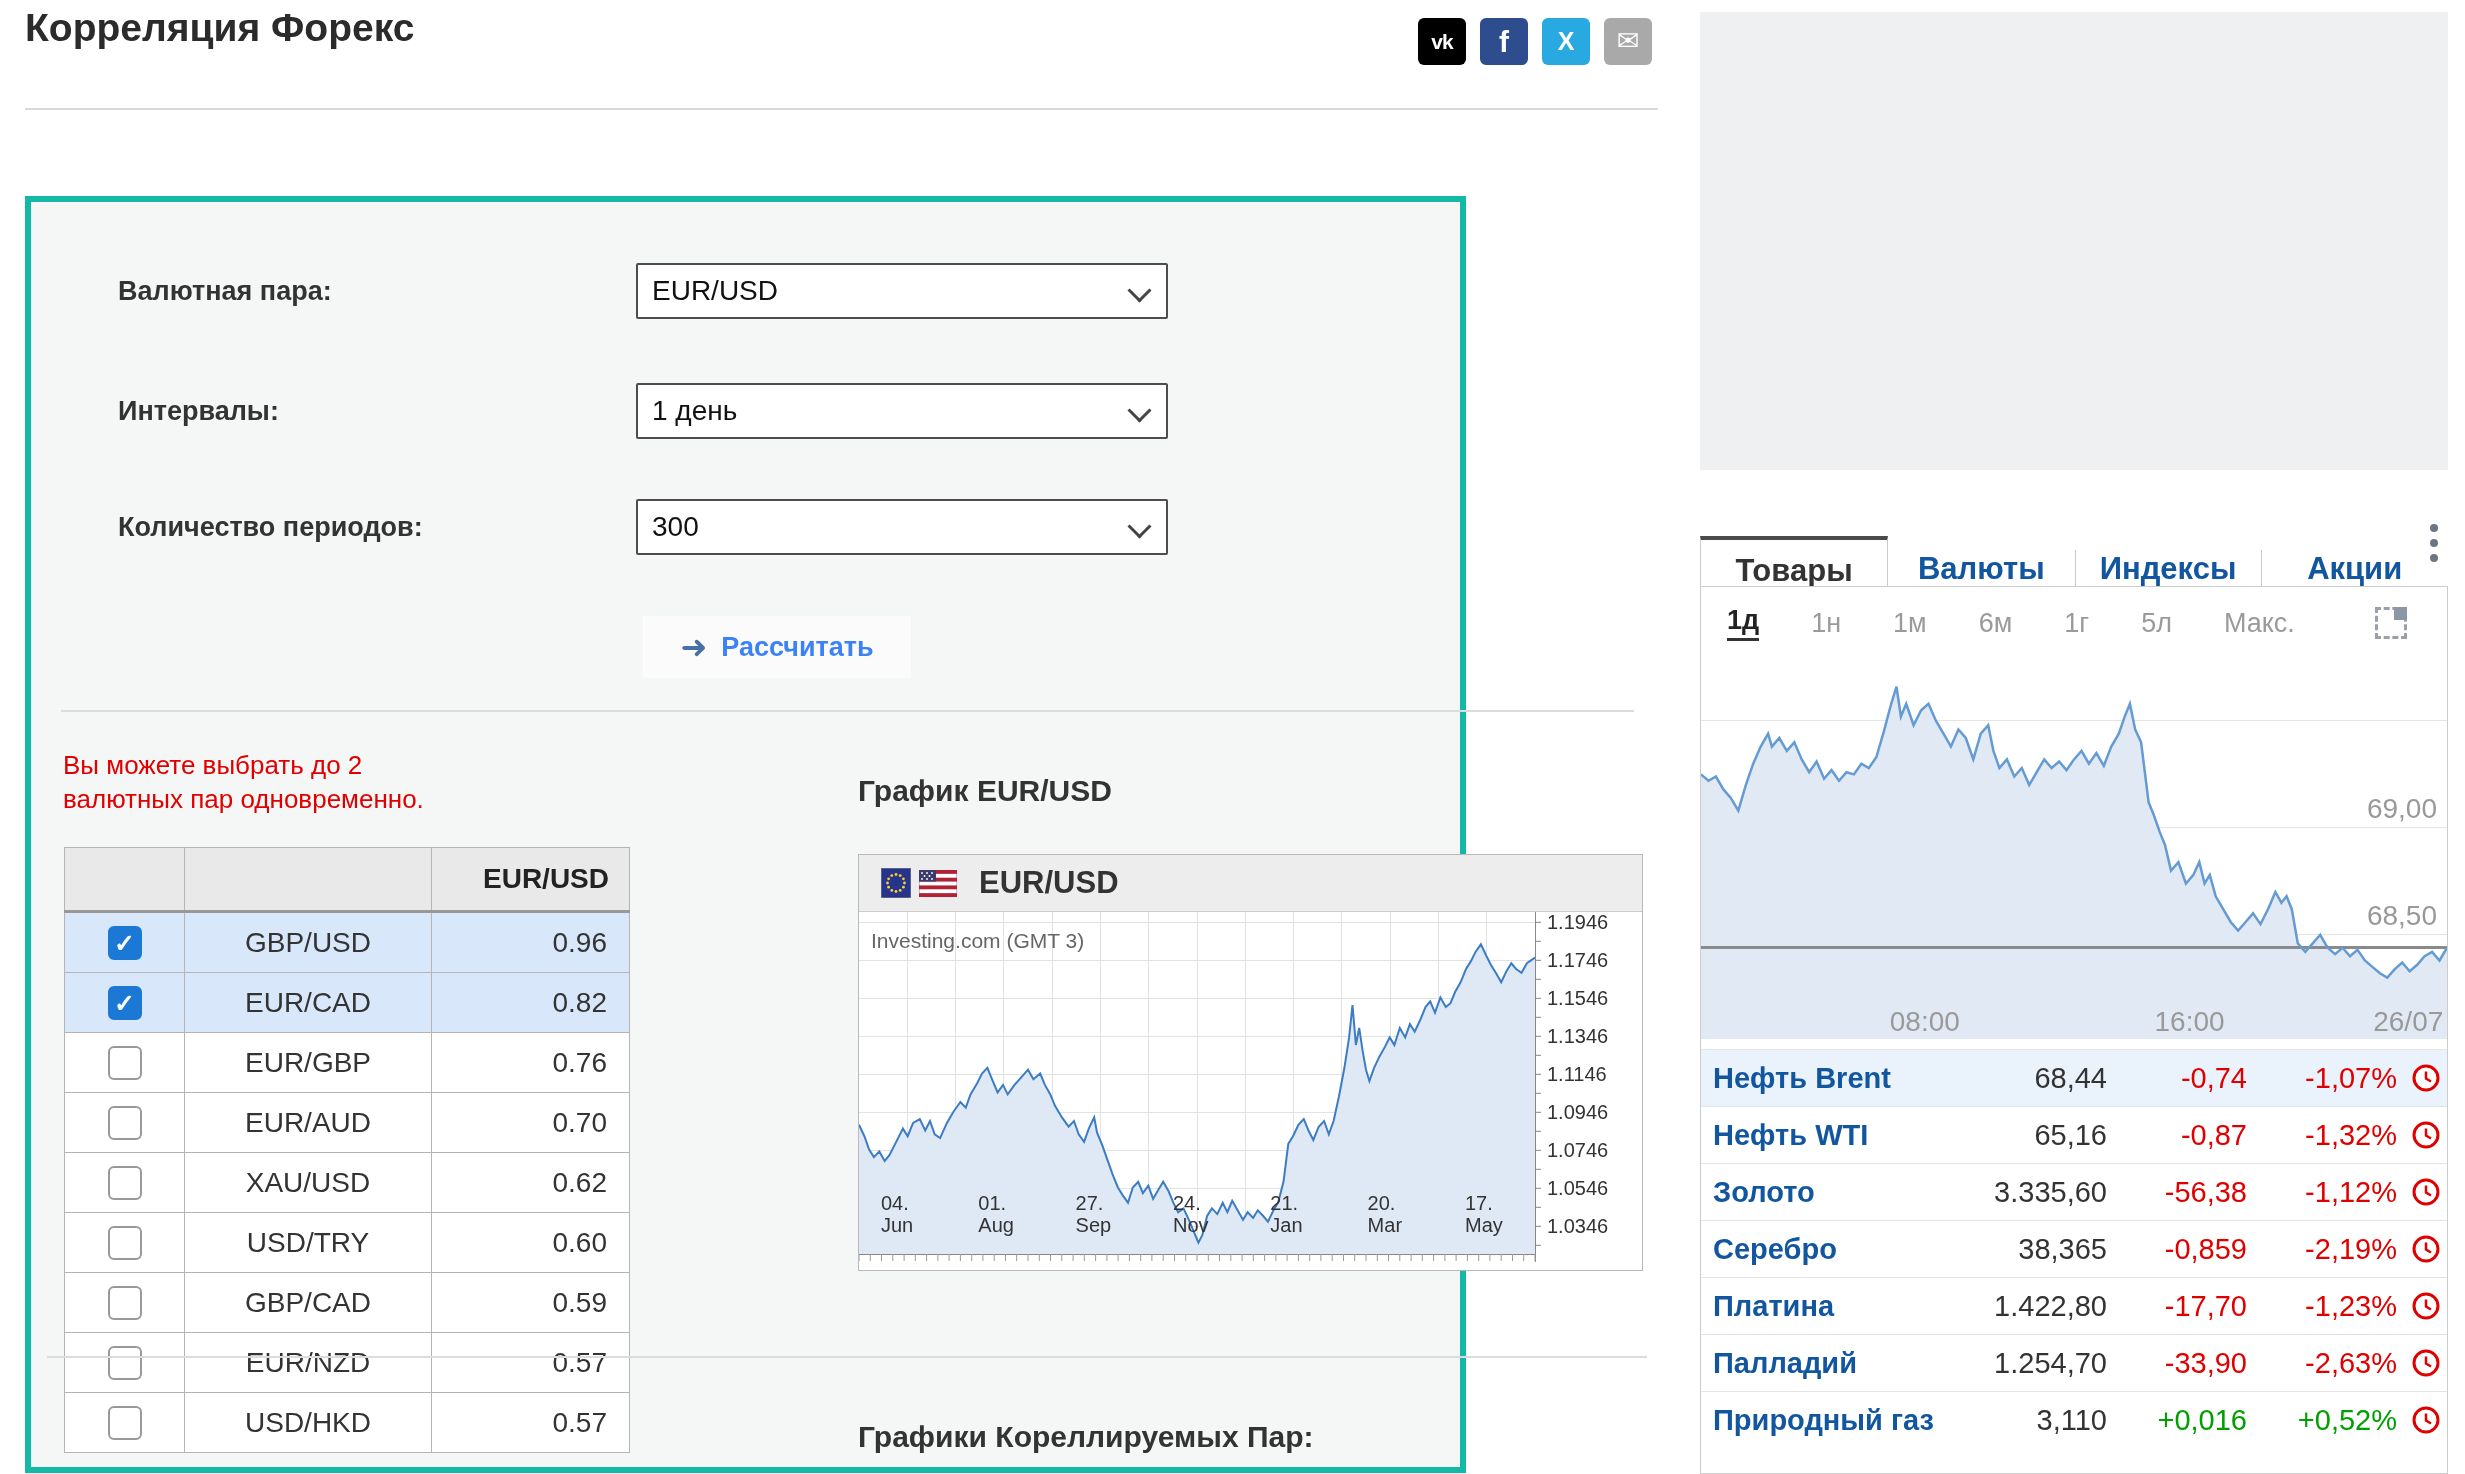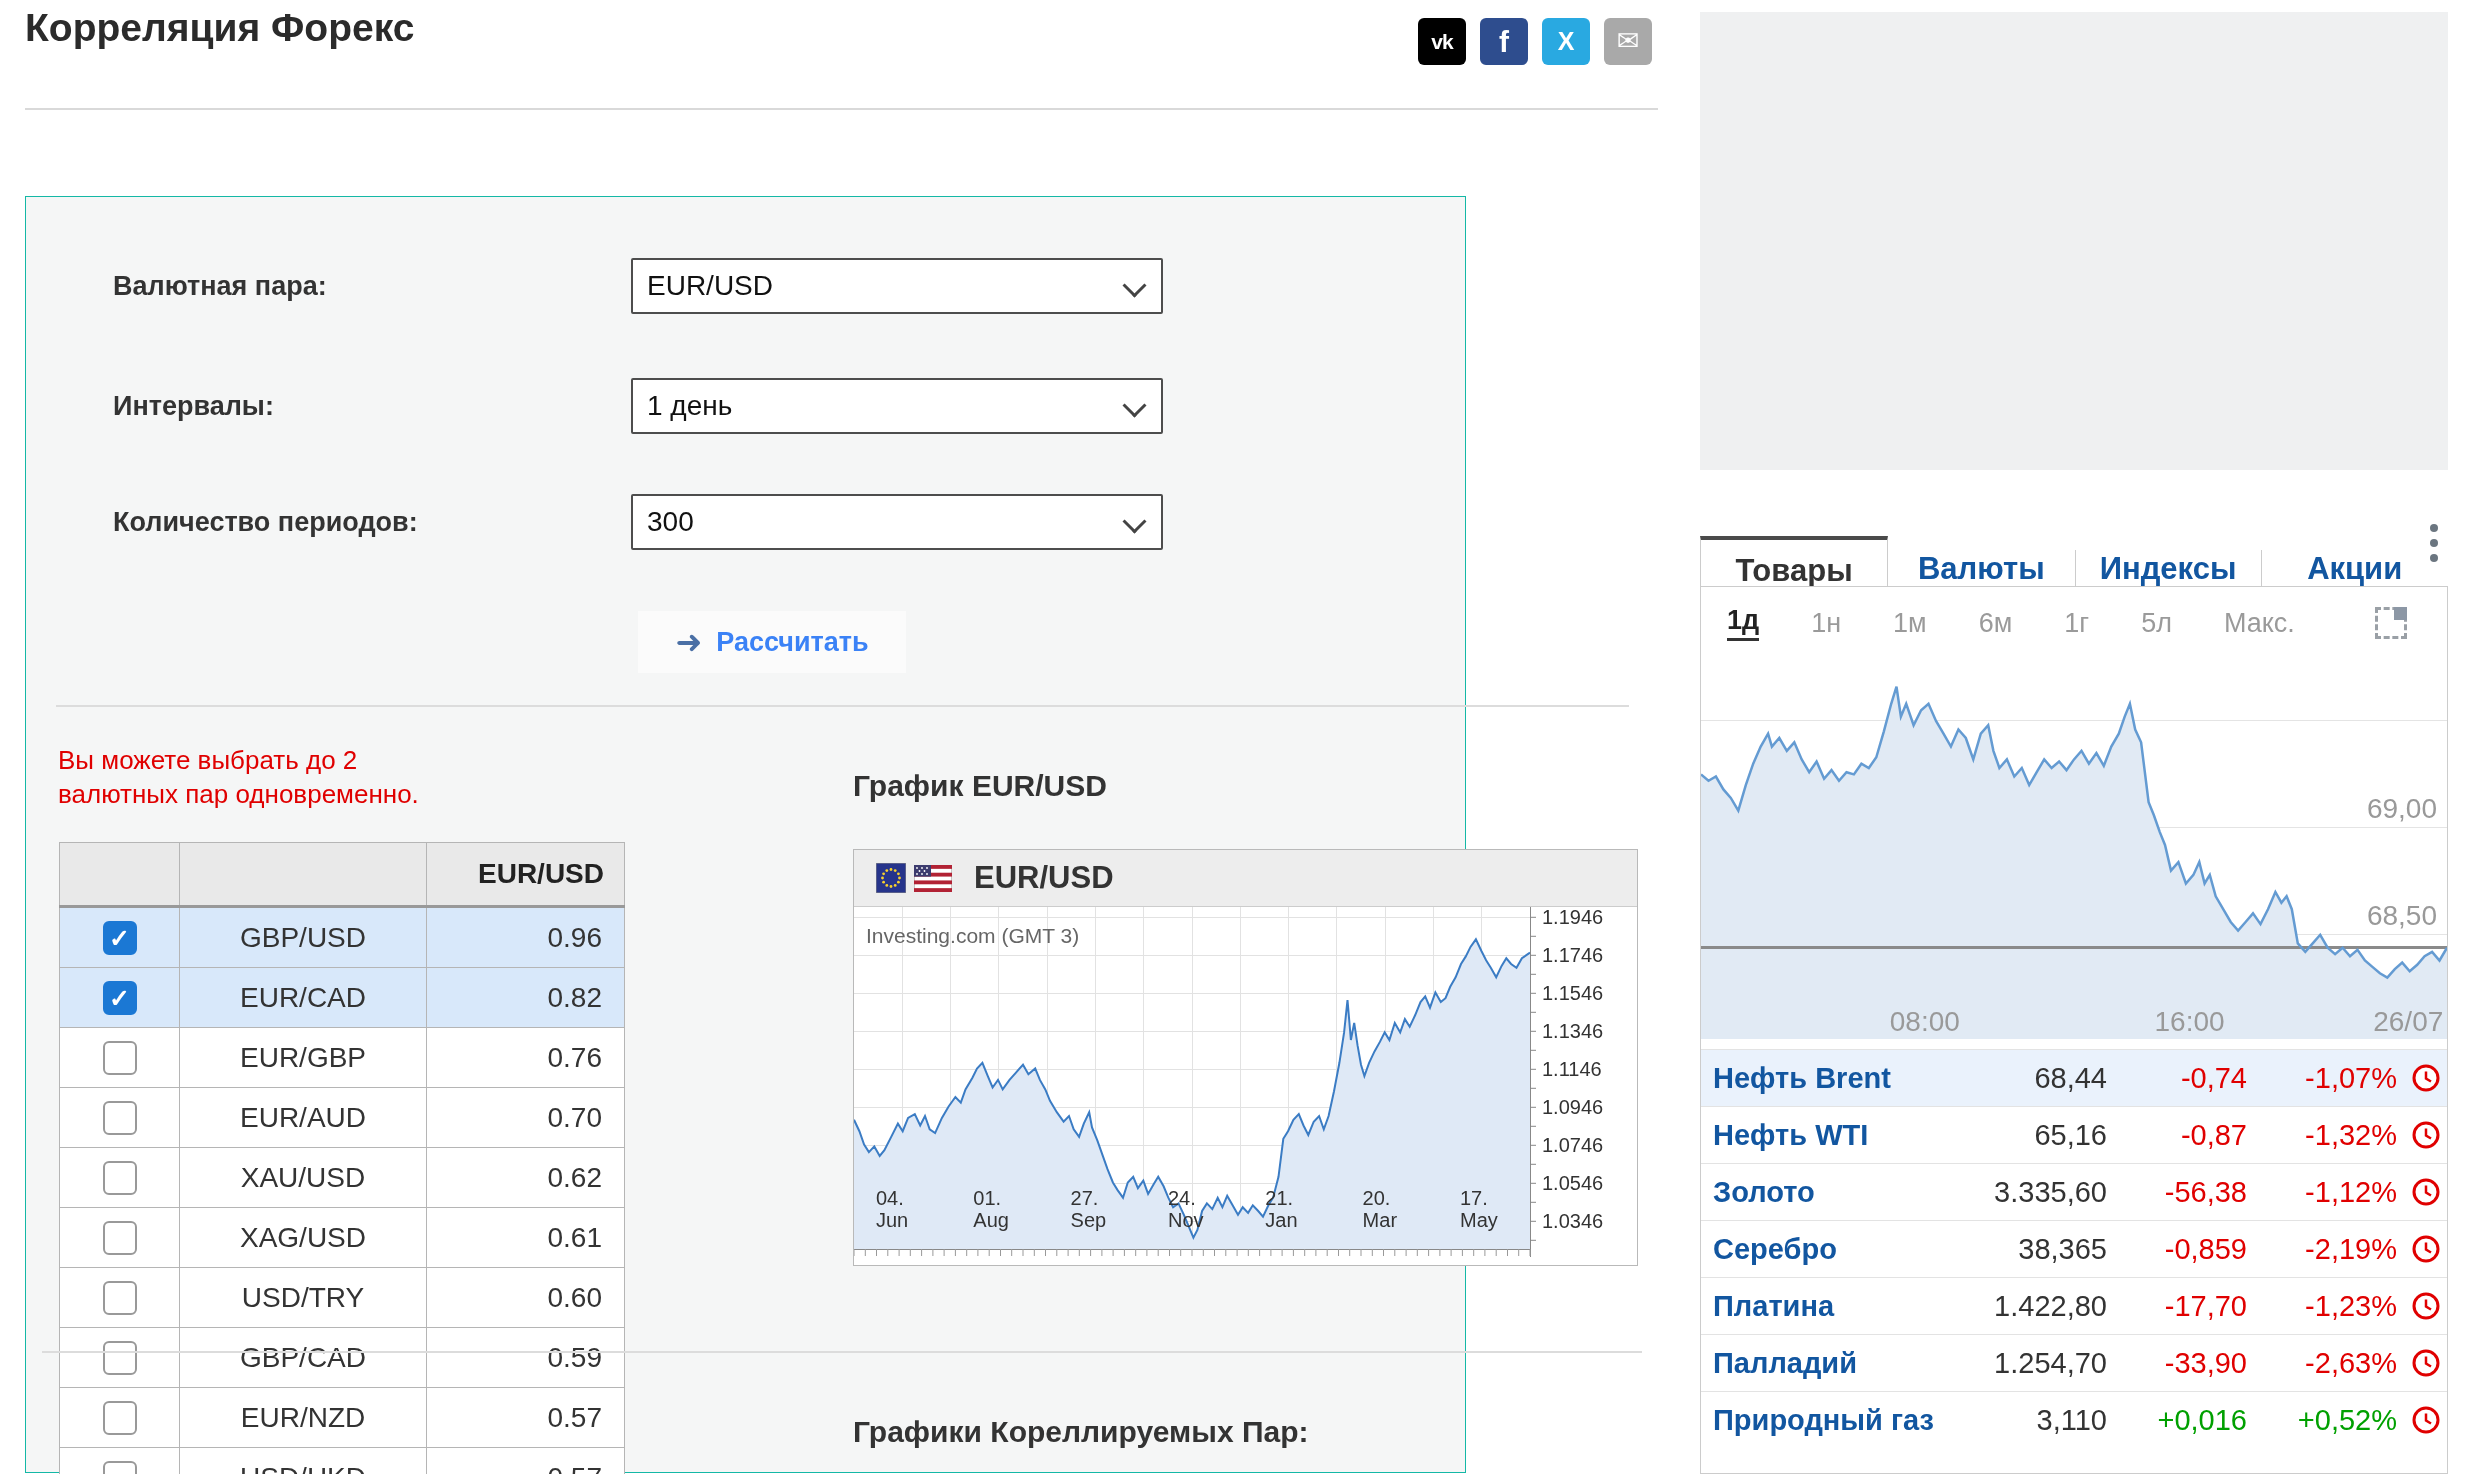--- a/index.html
+++ b/index.html
@@ -12,21 +12,21 @@
   .page-title{left:25px;top:6px;font-size:39px;font-weight:bold;color:#2b2b2b;margin:0;}
   .title-rule{left:25px;top:108px;width:1633px;height:2px;background:#d9d9d9;}
   .share{left:1418px;top:18px;display:flex;gap:14px;}
   .sbtn{width:48px;height:47px;border-radius:6px;display:flex;align-items:center;justify-content:center;cursor:pointer;}
   .sglyph{color:#fff;font-weight:bold;font-size:24px;line-height:1;}
   .g-vk{font-size:21px;letter-spacing:-1px;}
   .g-facebook{font-size:30px;}
   .g-x{font-size:25px;}
   .g-mail{font-size:27px;font-weight:normal;}
   
-  .panel{left:25px;top:196px;width:1441px;height:1277px;border:1px solid #14b8a6;background:#f5f6f6;box-sizing:border-box;}
+  .panel{left:25px;top:196px;width:1441px;height:1277px;border:6px solid #14b8a6;background:#f5f6f6;box-sizing:border-box;}
   .f-row{position:absolute;left:0;width:100%;height:56px;}
   .f-label{position:absolute;left:87px;top:0;line-height:56px;font-size:27px;font-weight:bold;color:#333;}
   .select{position:absolute;left:605px;top:0;width:532px;height:56px;background:#fff;border:2px solid #4d4d4d;border-radius:2px;box-sizing:border-box;cursor:pointer;}
   .select .val{position:absolute;left:14px;top:0;line-height:52px;font-size:28px;color:#111;}
   .chev{position:absolute;right:18px;top:17px;width:14px;height:14px;border-right:3px solid #444;border-bottom:3px solid #444;transform:rotate(45deg);}
   .calc{position:absolute;left:612px;top:414px;width:268px;height:62px;background:#fbfbfb;border:0;display:flex;align-items:center;justify-content:center;gap:14px;cursor:pointer;}
   .calc .arrow-ic{color:#4a6fa5;font-size:32px;line-height:1;}
   .calc .calc-label{color:#3b82f6;font-size:27px;font-weight:bold;}
   .form-rule{position:absolute;left:30px;top:508px;width:1573px;height:2px;background:#dcdcdc;}
   .note{position:absolute;left:32px;top:546px;width:390px;font-size:26px;line-height:34px;color:#e00000;}
@@ -169,27 +169,20 @@
           </td>
           <td class="c2">EUR/AUD</td>
           <td class="c3">0.70</td>
         </tr>
         <tr>
           <td class="c1">
             <div class="cb"></div>
           </td>
           <td class="c2">XAU/USD</td>
           <td class="c3">0.62</td>
-        </tr>
-        <tr>
-          <td class="c1">
-            <div class="cb"></div>
-          </td>
-          <td class="c2">XAG/USD</td>
-          <td class="c3">0.61</td>
         </tr>
         <tr>
           <td class="c1">
             <div class="cb"></div>
           </td>
           <td class="c2">USD/TRY</td>
           <td class="c3">0.60</td>
         </tr>
         <tr>
           <td class="c1">

